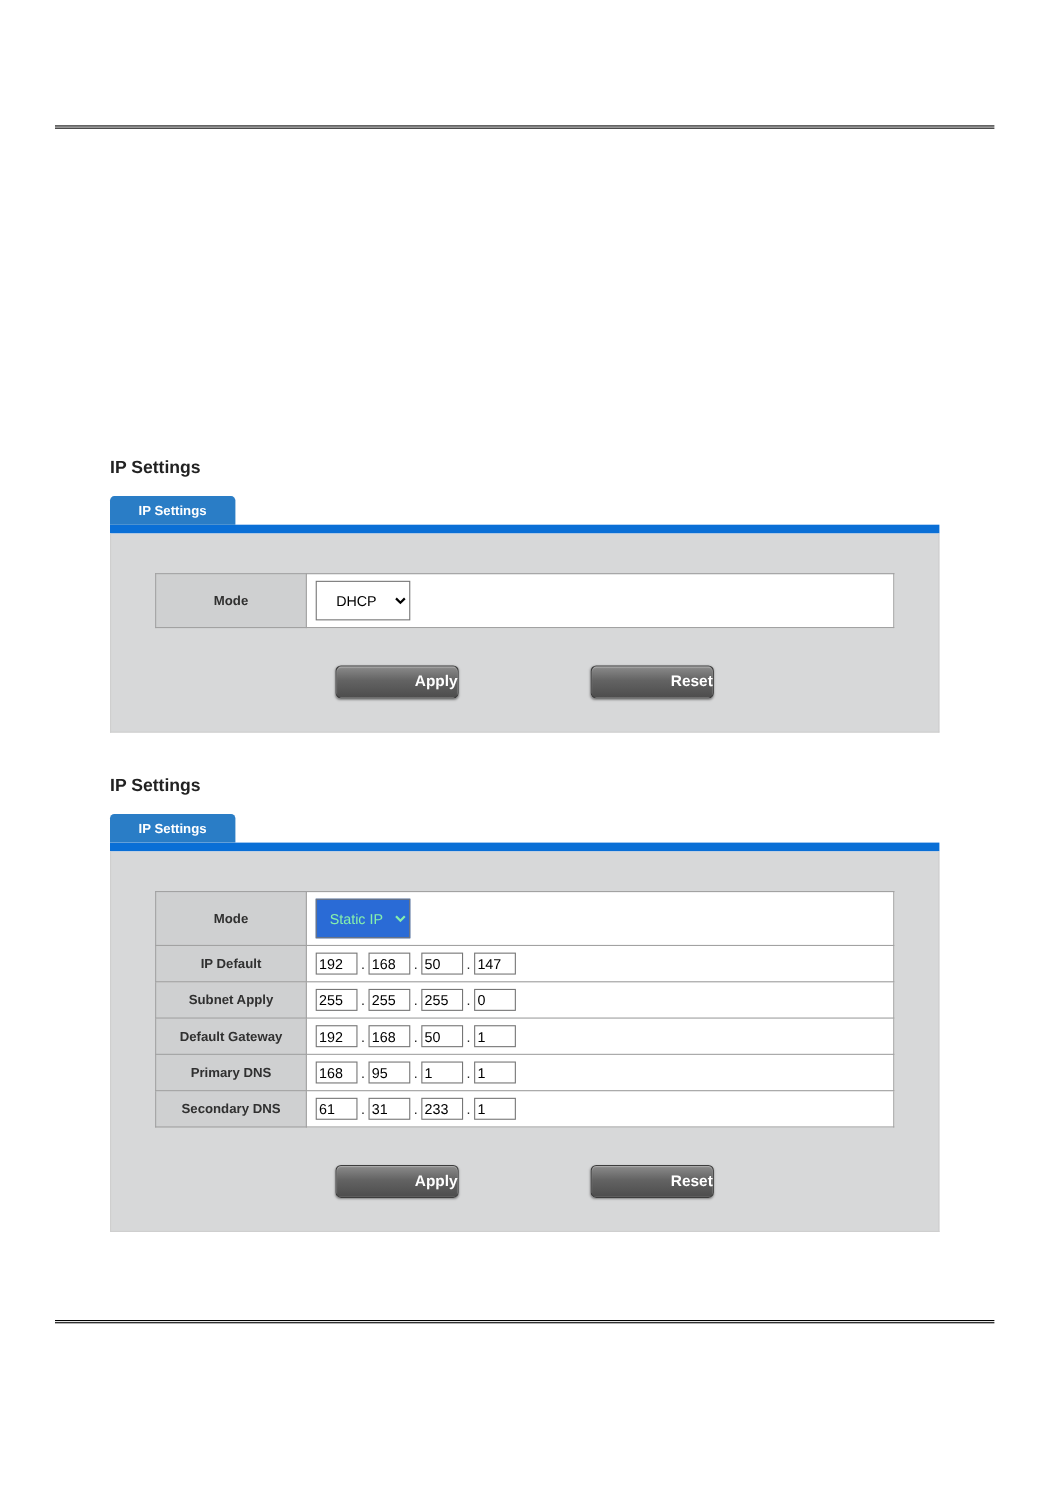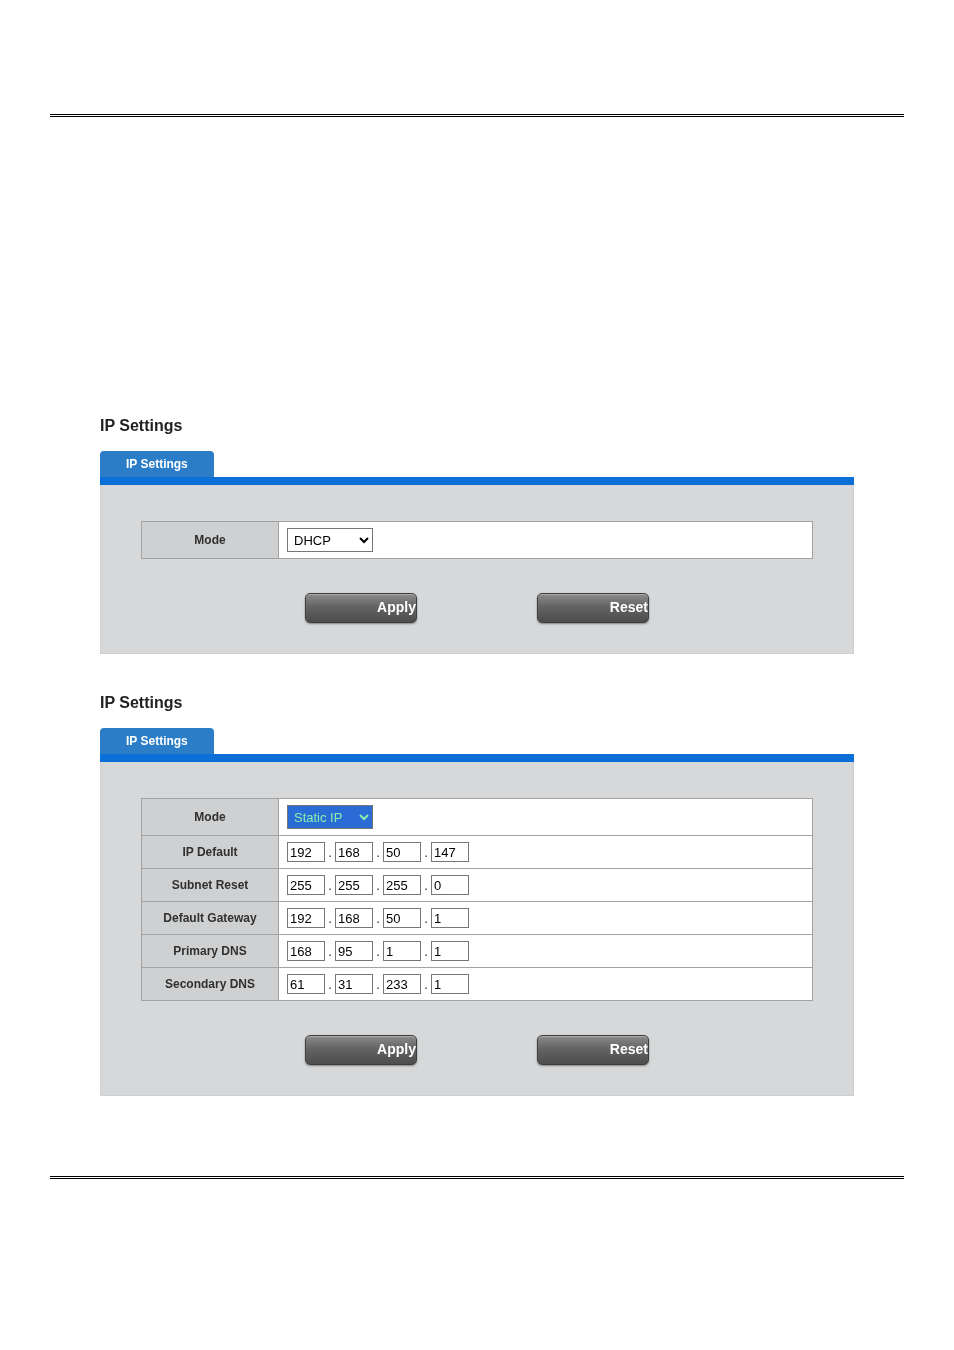--- a/index.html
+++ b/index.html
@@ -82,21 +82,22 @@
   select, input[type="text"] {
     font-family: Arial, Helvetica, sans-serif;
     font-size: 13px;
     border: 1px solid #767676;
     background: #ffffff;
     padding: 2px 2px;
     box-sizing: border-box;
   }
   select {
     width: 86px;
-    height: 24px;
+    height: 36px;
+    text-align: center;
   }
   select.sel-highlighted {
     background: #2a6bd6;
     color: #86efac;
   }
   input.octet {
     width: 38px;
     height: 20px;
     text-align: left;
   }
@@ -178,21 +179,21 @@
           <td class="label">Mode</td>
           <td class="field">
             <select class="sel-highlighted" id="sel-mode-2"><option value="DHCP">DHCP</option><option value="Static IP" selected="">Static IP</option></select>
           </td>
         </tr>
         <tr>
           <td class="label">IP Default</td>
           <td class="field" id="ip-address-cell"><input type="text" class="octet" value="192" style=""><span class="dot">.</span><input type="text" class="octet" value="168" style=""><span class="dot">.</span><input type="text" class="octet" value="50" style=""><span class="dot">.</span><input type="text" class="octet" value="147" style=""></td>
         </tr>
         <tr>
-          <td class="label">Subnet Reset</td>
+          <td class="label">Subnet Apply</td>
           <td class="field" id="subnet-mask-cell"><input type="text" class="octet" value="255" style=""><span class="dot">.</span><input type="text" class="octet" value="255" style=""><span class="dot">.</span><input type="text" class="octet" value="255" style=""><span class="dot">.</span><input type="text" class="octet" value="0" style=""></td>
         </tr>
         <tr>
           <td class="label">Default Gateway</td>
           <td class="field" id="default-gateway-cell"><input type="text" class="octet" value="192" style=""><span class="dot">.</span><input type="text" class="octet" value="168" style=""><span class="dot">.</span><input type="text" class="octet" value="50" style=""><span class="dot">.</span><input type="text" class="octet" value="1" style=""></td>
         </tr>
         <tr>
           <td class="label">Primary DNS</td>
           <td class="field" id="primary-dns-cell"><input type="text" class="octet" value="168" style=""><span class="dot">.</span><input type="text" class="octet" value="95" style=""><span class="dot">.</span><input type="text" class="octet" value="1" style=""><span class="dot">.</span><input type="text" class="octet" value="1" style=""></td>
         </tr>

